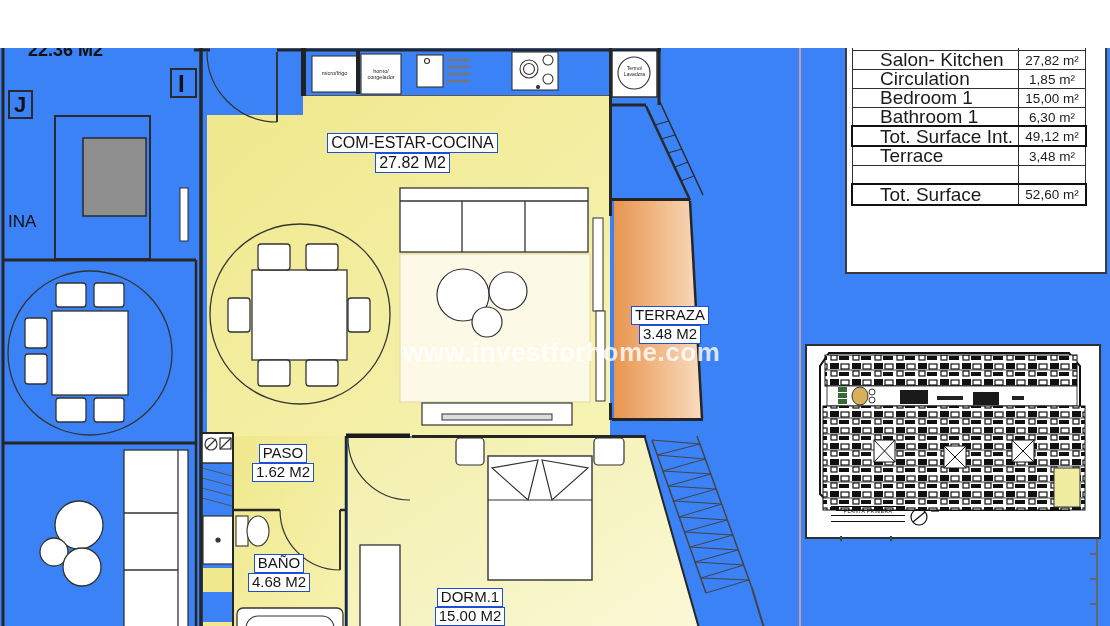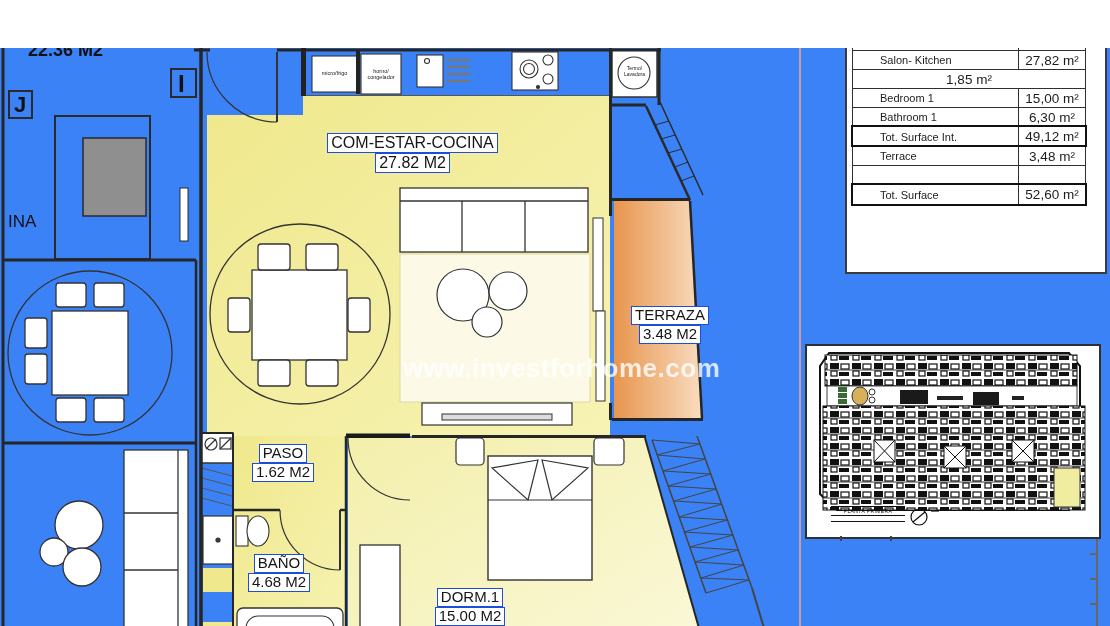--- a/index.html
+++ b/index.html
@@ -10,31 +10,31 @@
   .roomlabel{position:absolute;display:flex;flex-direction:column;align-items:center;z-index:6;}
   .roomlabel span{background:#fff;border:1px solid #1d4ed8;padding:0 3px;white-space:nowrap;
                   color:#151515;line-height:1.12;font-weight:500;}
   .rl-lg span{font-size:16px;}
   .rl-md span{font-size:15px;}
   
   .tinytxt{position:absolute;font-size:5.5px;line-height:1.15;text-align:center;color:#222;z-index:6;}
   
   .planletter{position:absolute;font-weight:bold;color:#111;z-index:6;}
   
-  #watermark{position:absolute;left:403px;top:305px;width:305px;font-size:26px;font-weight:bold;
+  #watermark{position:absolute;left:403px;top:289px;width:305px;font-size:26px;font-weight:bold;
              color:rgba(255,255,255,0.8);letter-spacing:0.5px;z-index:7;text-align:center;}
   
   #vline{position:absolute;left:799px;top:0;width:2px;height:626px;background:#c99ea6;z-index:2;}
   
   #tablebox{position:absolute;left:845px;top:-10px;width:258px;height:232px;border:2px solid #3a3a3a;z-index:3;background:#fff;}
   #surftable{position:absolute;left:852px;top:-14px;width:234px;z-index:4;background:#fff;}
   .trow{display:flex;border-left:1.5px solid #2f2f2f;border-right:1.5px solid #2f2f2f;border-top:1.5px solid #2f2f2f;}
   .trow:last-child{border-bottom:1.5px solid #2f2f2f;}
   .trow .lab{width:138px;padding-left:27px;border-right:1.5px solid #2f2f2f;display:flex;align-items:center;
-             font-size:11px;color:#1c1c1c;}
+             font-size:19px;color:#1c1c1c;}
   .trow .val{flex:1;display:flex;align-items:center;justify-content:center;font-size:13.5px;color:#1c1c1c;text-align:right;}
   .h17{height:15px;} .h20{height:18px;} .h22{height:19px;}
   .emph{outline:2.5px solid #111;outline-offset:-1px;}
   
   #keyplanbox{position:absolute;left:805px;top:296px;width:292px;height:191px;border:2px solid #2f2f2f;z-index:3;background:#fff;}
   #kpcaption{position:absolute;left:24px;top:160px;width:74px;font-size:5px;letter-spacing:0.4px;color:#111;
              text-align:center;border-top:1.5px solid #111;border-bottom:1.5px solid #111;line-height:1.6;z-index:5;}
   #kpcaption2{position:absolute;left:24px;top:172px;width:74px;height:3px;border-bottom:1.5px solid #111;z-index:5;}
   
   #ruler{position:absolute;left:1096px;top:489px;width:1.5px;height:137px;background:#666;z-index:2;}
@@ -305,20 +305,21 @@
   <div id="surftable">
     <div class="trow h17">
       <div class="lab"></div>
         <div class="val"></div>
     </div>
     <div class="trow h20">
       <div class="lab">Salon- Kitchen</div>
       <div class="val">27,82 m²</div>
     </div>
     <div class="trow h20">
+      <div class="lab">Circulation</div>
       <div class="val">1,85 m²</div>
     </div>
     <div class="trow h20">
       <div class="lab">Bedroom 1</div>
       <div class="val">15,00 m²</div>
     </div>
     <div class="trow h20">
       <div class="lab">Bathroom 1</div>
       <div class="val">6,30 m²</div>
     </div>

